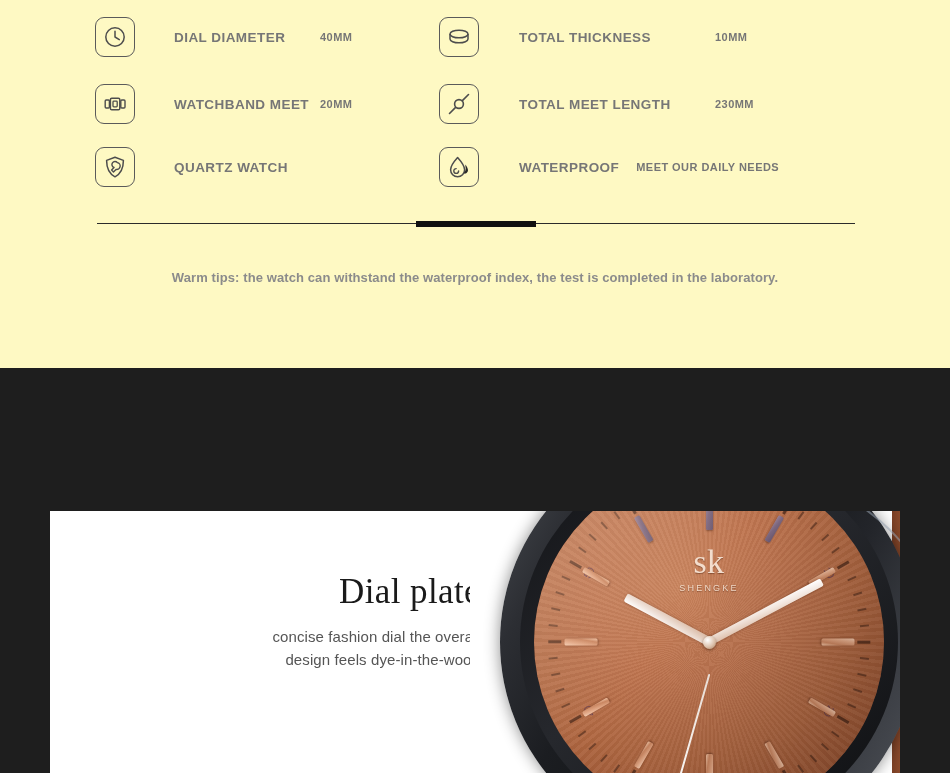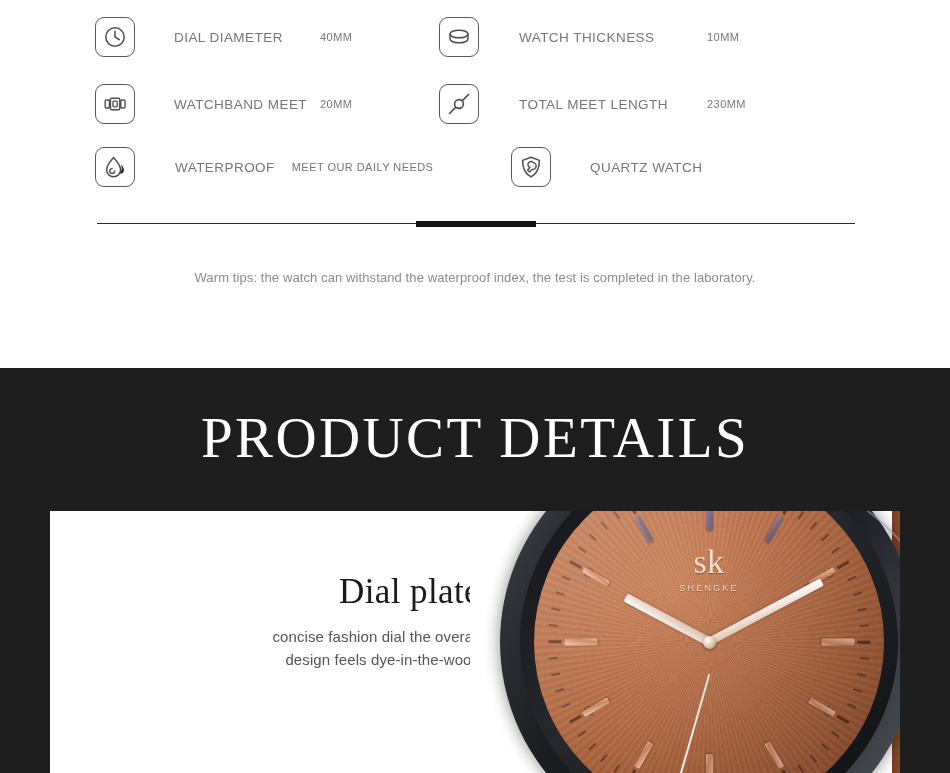--- a/index.html
+++ b/index.html
@@ -7,21 +7,22 @@
   body {
     font-family:"Liberation Sans", sans-serif;
     background:#1e1e1e;
     overflow:hidden;
     position:relative;
   }
 
   
   .specs-section{
     position:absolute; left:0; top:0; width:950px; height:368px;
-    background:#ffffff;
+    background:#fef9c3;
+    font-weight:bold;
   }
   .spec-grid{
     position:absolute; left:95px; top:0; width:760px; height:200px;
   }
   .spec-row{
     position:absolute; left:0; width:760px; height:46px;
     display:flex;
   }
   .spec-row.r1{ top:14px; }
   .spec-row.r2{ top:81px; }
@@ -44,21 +45,21 @@
   }
   .spec-value{
     font-size:11px; letter-spacing:.45px; color:#767676;
     white-space:nowrap;
   }
   
   .left .spec-label{ margin-left:39px; width:146px; }
   .left .spec-value{ margin-left:0; }
   
   .right .spec-label{ margin-left:40px; width:182px; }
-  .right .spec-value{ margin-left:6px; }
+  .right .spec-value{ margin-left:14px; }
   .right .spec-label.wide{ width:auto; }
   .right .spec-value.inline{ margin-left:17px; }
 
   
   .divider-wrap{
     position:absolute; left:97px; top:218px; width:758px; height:12px;
   }
   .divider-thin{
     position:absolute; left:0; top:5px; width:758px; height:1.4px;
     background:#2b2b2b;
@@ -257,21 +258,21 @@
         <span class="spec-value">40MM</span>
       </div>
 
       <div class="spec-cell right">
         <span class="ico-box">
           <svg width="26" height="26" viewBox="0 0 26 26">
             <ellipse cx="13" cy="10" rx="9" ry="3.8" fill="none" stroke="#4d4d4d" stroke-width="1.5"></ellipse>
             <path d="M4 10 L4 15 A9 3.8 0 0 0 22 15 L22 10" fill="none" stroke="#4d4d4d" stroke-width="1.5" stroke-linejoin="round"></path>
           </svg>
         </span>
-        <span class="spec-label">WATCH THICKNESS</span>
+        <span class="spec-label">TOTAL THICKNESS</span>
         <span class="spec-value">10MM</span>
       </div>
     </div>
 
     <div class="spec-row r2">
       <div class="spec-cell left">
         <span class="ico-box">
           <svg width="26" height="26" viewBox="0 0 26 26">
             <rect x="3.2" y="9" width="4.2" height="8" rx="1" fill="none" stroke="#4d4d4d" stroke-width="1.4"></rect>
             <rect x="8.4" y="7.2" width="9.4" height="11.6" rx="1.4" fill="none" stroke="#4d4d4d" stroke-width="1.5"></rect>
@@ -290,62 +291,61 @@
             <path d="M16.4 9.6 L22.5 3.5" stroke="#4d4d4d" stroke-width="1.6" stroke-linecap="round"></path>
             <circle cx="13" cy="13" r="4.4" fill="none" stroke="#4d4d4d" stroke-width="1.6"></circle>
           </svg>
         </span>
         <span class="spec-label">TOTAL MEET LENGTH</span>
         <span class="spec-value">230MM</span>
       </div>
     </div>
 
     <div class="spec-row r3">
+      <div class="spec-cell left">
+        <span class="ico-box">
+          <svg width="26" height="26" viewBox="0 0 26 26">
+            <path d="M13 3.2 L21.4 6.4 C21.4 14.6 18.2 20 13 22.8
+                     C7.8 20 4.6 14.6 4.6 6.4 Z" fill="none" stroke="#4d4d4d" stroke-width="1.5" stroke-linejoin="round"></path>
+            <path d="M15.4 8.6 a3.1 3.1 0 1 0 -3.4 4.9 L9.6 16 l1.9 1.9 2.5-2.5
+                     a3.1 3.1 0 0 0 1.4-6.8 Z" fill="none" stroke="#4d4d4d" stroke-width="1.4" stroke-linejoin="round"></path>
+          </svg>
+        </span>
+        <span class="spec-label">QUARTZ WATCH</span>
+        <span class="spec-value"></span>
+      </div>
+
       <div class="spec-cell right">
         <span class="ico-box">
           <svg width="26" height="26" viewBox="0 0 26 26">
             <path d="M11.6 3.6 C11.6 3.6 4.6 11.4 4.6 15.8 a7 7 0 0 0 14 0
                      C18.6 11.4 11.6 3.6 11.6 3.6 Z" fill="none" stroke="#4d4d4d" stroke-width="1.5" stroke-linejoin="round"></path>
             <path d="M19.4 10.4 C20.9 12.6 22 14.6 22 16.2 a3.3 3.3 0 0 1 -4.4 3.1
                      a7 7 0 0 0 1.8-7 Z" fill="#2a2a2a"></path>
             <path d="M10.2 14.6 a2.4 2.4 0 1 0 2.4 2.4" fill="none" stroke="#4d4d4d" stroke-width="1.4" stroke-linecap="round"></path>
           </svg>
         </span>
         <span class="spec-label wide">WATERPROOF</span>
         <span class="spec-value inline">MEET OUR DAILY NEEDS</span>
       </div>
-
-      <div class="spec-cell left">
-        <span class="ico-box">
-          <svg width="26" height="26" viewBox="0 0 26 26">
-            <path d="M13 3.2 L21.4 6.4 C21.4 14.6 18.2 20 13 22.8
-                     C7.8 20 4.6 14.6 4.6 6.4 Z" fill="none" stroke="#4d4d4d" stroke-width="1.5" stroke-linejoin="round"></path>
-            <path d="M15.4 8.6 a3.1 3.1 0 1 0 -3.4 4.9 L9.6 16 l1.9 1.9 2.5-2.5
-                     a3.1 3.1 0 0 0 1.4-6.8 Z" fill="none" stroke="#4d4d4d" stroke-width="1.4" stroke-linejoin="round"></path>
-          </svg>
-        </span>
-        <span class="spec-label">QUARTZ WATCH</span>
-        <span class="spec-value"></span>
-      </div>
     </div>
   </div>
 
   <div class="divider-wrap">
     <div class="divider-thin"></div>
     <div class="divider-thick"></div>
   </div>
 
   <div class="tips">
     <div>Warm tips: the watch can withstand the waterproof index, the test is completed in the laboratory.</div>
   </div>
 </div>
 
 <div class="details-section">
 
-  <div class="details-title">PRODUCT DETAILS</div>
 
   <div class="dial-panel">
 
     <div class="dial-copy">
       <div class="dial-heading">Dial plate</div>
       <div class="dial-sub">
         <div>concise fashion dial the overall</div>
         <div>design feels dye-in-the-wood</div>
       </div>
     </div>

